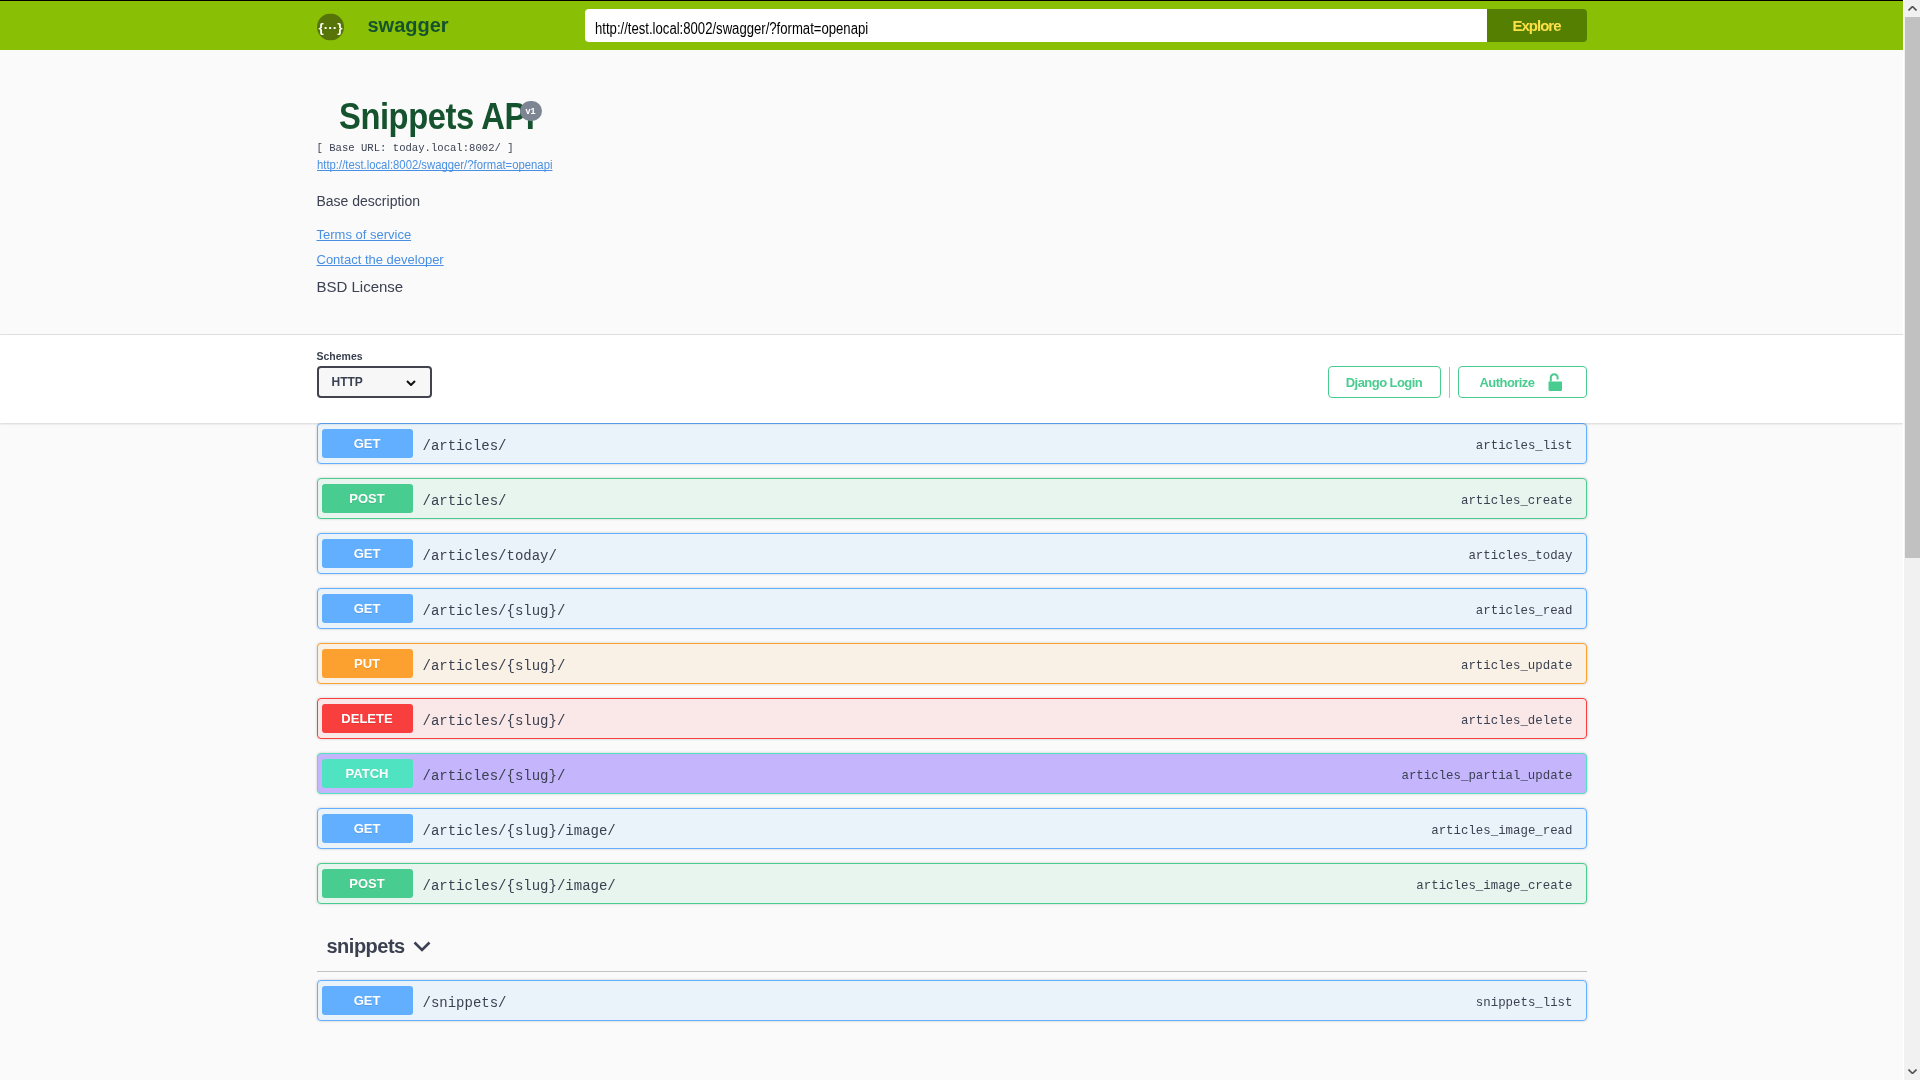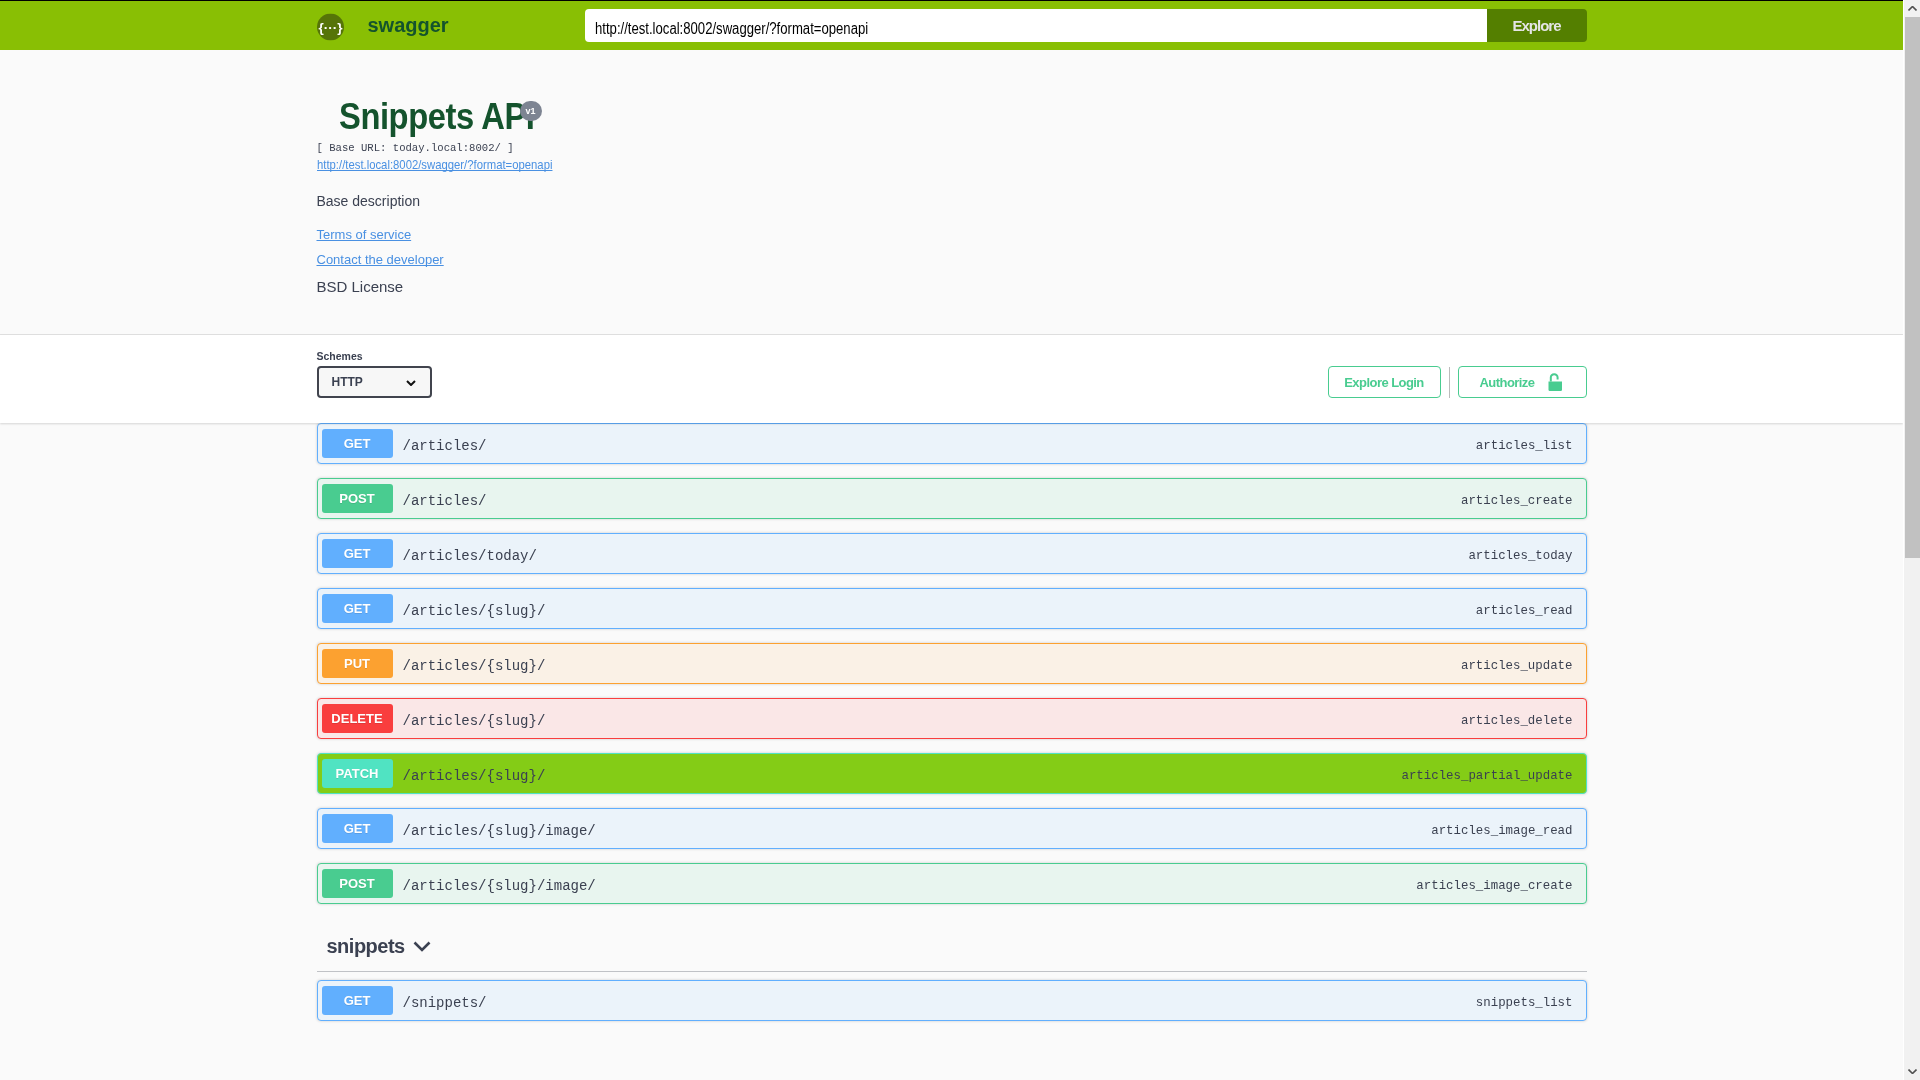--- a/index.html
+++ b/index.html
@@ -11,21 +11,21 @@
 
 
 .topbar { margin-top:1px; height:49px; background:#89bf04; }
 .topbar .wrapper { display:flex; align-items:center; height:100%; }
 .logo { display:flex; align-items:center; }
 .logo svg { display:block; transform:translateY(1.5px); }
 .logo .brand { color:#14532d; font-size:20px; font-weight:bold; margin-left:24px; letter-spacing:0px; }
 .tbform { margin-left:auto; display:flex; height:33px; }
 .inputbox { width:902px; height:33px; border-radius:4px 0 0 4px; background:#fff; overflow:hidden; white-space:nowrap; }
 .inputbox span { display:inline-block; font-size:16px; color:#000; transform:scaleX(0.82); transform-origin:0 0; margin-left:10px; margin-top:11px; }
-.tbform .explore { width:100px; height:33px; background:#547f00; border:none; color:#e5e5e5; font-weight:bold; font-size:15px; letter-spacing:-1px; border-radius:0 4px 4px 0; font-family:"Liberation Sans",sans-serif; }
+.tbform .explore { width:100px; height:33px; background:#547f00; border:none; color:#fde047; font-weight:bold; font-size:15px; letter-spacing:-1px; border-radius:0 4px 4px 0; font-family:"Liberation Sans",sans-serif; }
 
 
 .info { height:285px; border-bottom:1px solid rgba(0,0,0,.1); background:#fafafa; }
 .info .wrapper { height:100%; }
 .info .abs { position:absolute; left:0; line-height:1; white-space:nowrap; }
 .h1 { top:48px; font-size:37px; font-weight:bold; color:#14532d;margin-left:22px; }
 .h1 .t { display:inline-block; transform:scaleX(0.885); transform-origin:0 0; letter-spacing:-0.5px; }
 .vbadge { position:absolute; left:203px; top:51px; width:22px; height:20px; background:#7d8492; border-radius:10px; color:#fff; font-size:9px; font-weight:bold; text-align:center; line-height:20px; }
 .baseurl { top:93px; font-family:"Liberation Mono",monospace; font-size:10.6px; color:#3b4151; }
 .speclink { top:108px; font-size:13px; display:inline-block; transform:scaleX(0.87); transform-origin:0 0; }
@@ -50,32 +50,32 @@
 
 
 .ops { padding-top:0; }
 .optag { font-size:20px; letter-spacing:-0.5px; font-weight:bold; color:#3b4151; padding:0 20px 15px 10px; border-bottom:1px solid rgba(59,65,81,.3); line-height:1; display:flex; align-items:center; }
 .optag.articles { margin-top:36px; }
 .optag.snippets { margin-top:32px; }
 .optag.snippets + .opblock { margin-top:8px; }
 .optag svg { margin-left:8px; }
 .opblock { height:41px; margin-bottom:14px; border:1px solid; border-radius:4px; box-shadow:0 0 3px rgba(0,0,0,.19); display:flex; align-items:center; padding:0 13px 0 4px; }
 .optag + .opblock { margin-top:6px; }
-.opblock .badge { width:71px; height:29px; border-radius:3px; color:#fff; font-size:13px; font-weight:bold; display:flex; align-items:center; justify-content:center; flex:none; text-shadow:0 1px 0 rgba(0,0,0,.1); }
+.opblock .badge { width:91px; height:29px; border-radius:3px; color:#fff; font-size:13px; font-weight:bold; display:flex; align-items:center; justify-content:center; flex:none; text-shadow:0 1px 0 rgba(0,0,0,.1); }
 .opblock .path { font-family:"Liberation Mono",monospace; font-size:14px; color:#3b4151; margin-left:10px; transform:translateY(2px); }
 .opblock .opid { margin-left:auto; font-family:"Liberation Mono",monospace; font-size:12.4px; color:#3b4151; transform:translateY(2px); }
 .get { background:#ebf3fa; border-color:#61affe; }
 .get .badge { background:#61affe; }
 .post { background:#e8f5ef; border-color:#49cc90; }
 .post .badge { background:#49cc90; }
 .put { background:#faf1e6; border-color:#fca130; }
 .put .badge { background:#fca130; }
 .delete { background:#fae7e7; border-color:#f93e3e; }
 .delete .badge { background:#f93e3e; }
-.patch { background:#84cc16; border-color:#50e3c2;justify-content:space-between; }
+.patch { background:#c4b5fd; border-color:#50e3c2;justify-content:space-between; }
 .patch .badge { background:#50e3c2; }
 
 
 .sbar { position:absolute; top:0; right:0; width:17px; height:1080px; background:#f1f1f1; border-left:1px solid #fff; z-index:70; }
 .sbar .thumb { position:absolute; top:17px; left:1px; width:16px; height:541px; background:#c1c1c1; }
 .sbar .btn { position:absolute; left:0; width:17px; height:17px; display:flex; align-items:center; justify-content:center; }
 .sbar .btn.up { top:0; }
 .sbar .btn.down { bottom:0; }
 </style>
 </head>
@@ -113,21 +113,21 @@
 
   <div class="schemebar">
     <div class="wrapper">
       <div class="schemes-label">Schemes</div>
       <div class="scheme-select">HTTP
         <svg width="10" height="6" viewBox="0 0 10 6">
             <path d="M1 1 L5 5 L9 1" stroke="#111" stroke-width="2" fill="none"></path>
           </svg>
       </div>
       <div class="authwrap">
-        <button class="btn-green dlogin">Explore Login</button>
+        <button class="btn-green dlogin">Django Login</button>
         <div class="vsep"></div>
         <button class="btn-green authorize">Authorize
           <svg width="20" height="20" viewBox="0 0 20 20">
             <path fill="#49cc90" d="M3.5 9.5h13.5v8.2a1.2 1.2 0 0 1-1.2 1.2H4.7a1.2 1.2 0 0 1-1.2-1.2z"></path>
             <path fill="#49cc90" d="M4.8 9.5V5.6c0-2.7 1.8-4.4 4.4-4.4 2.6 0 4.4 1.7 4.4 4.4v1.9h-2V5.6c0-1.4-.9-2.3-2.4-2.3-1.5 0-2.4.9-2.4 2.3v3.9z"></path>
           </svg>
         </button>
       </div>
     </div>
   </div>

